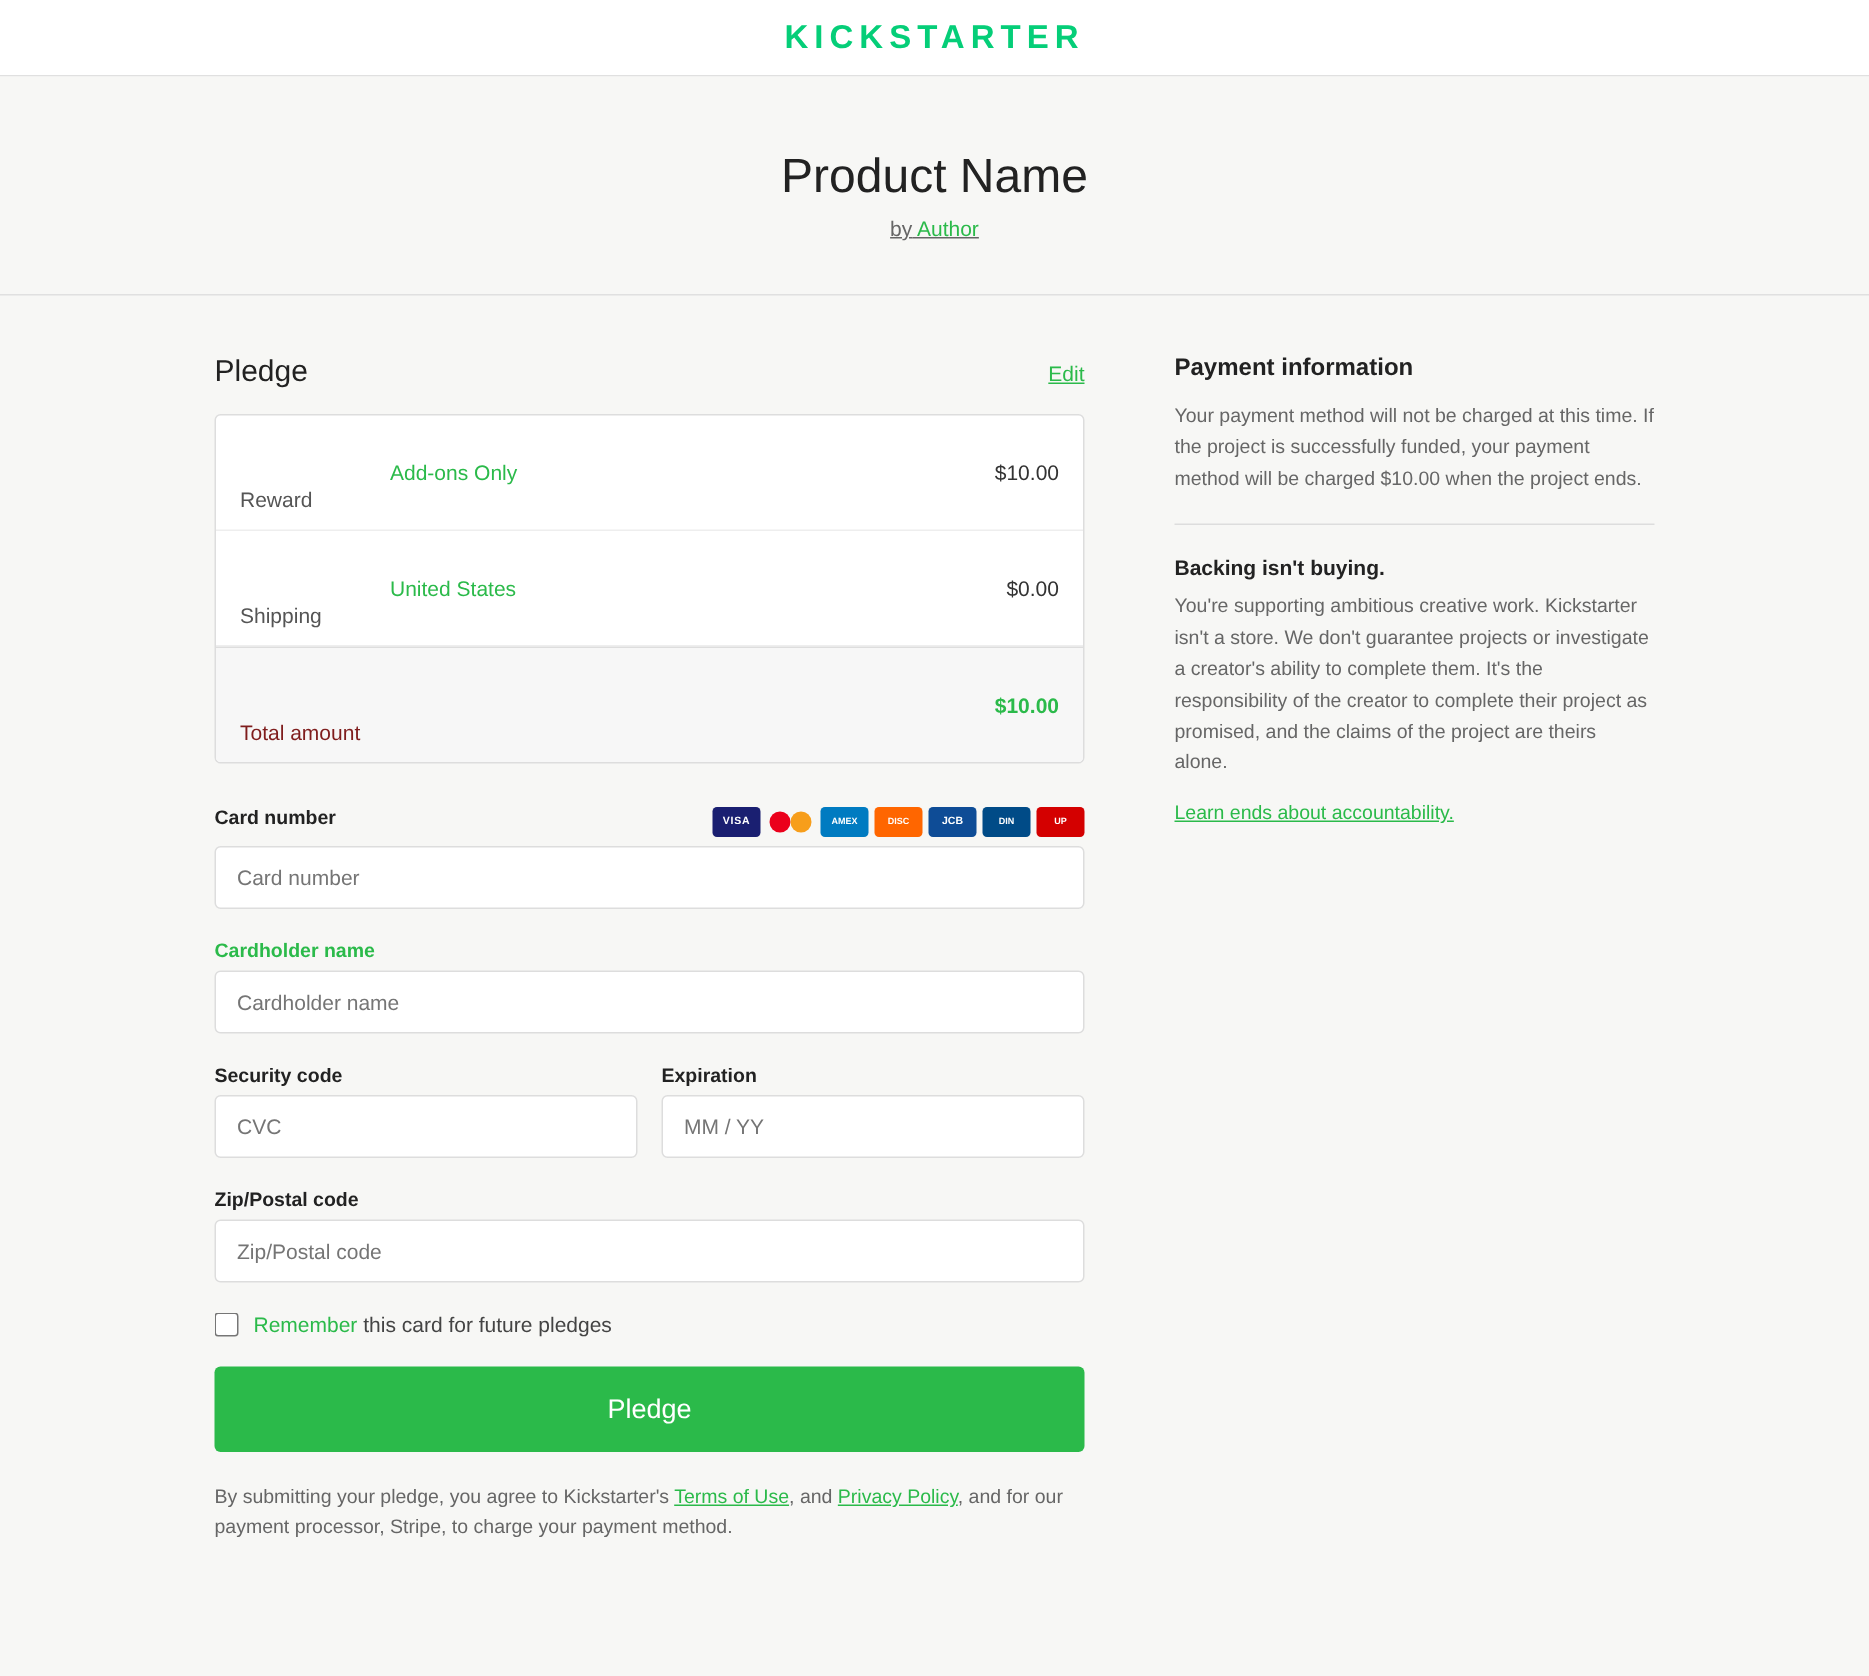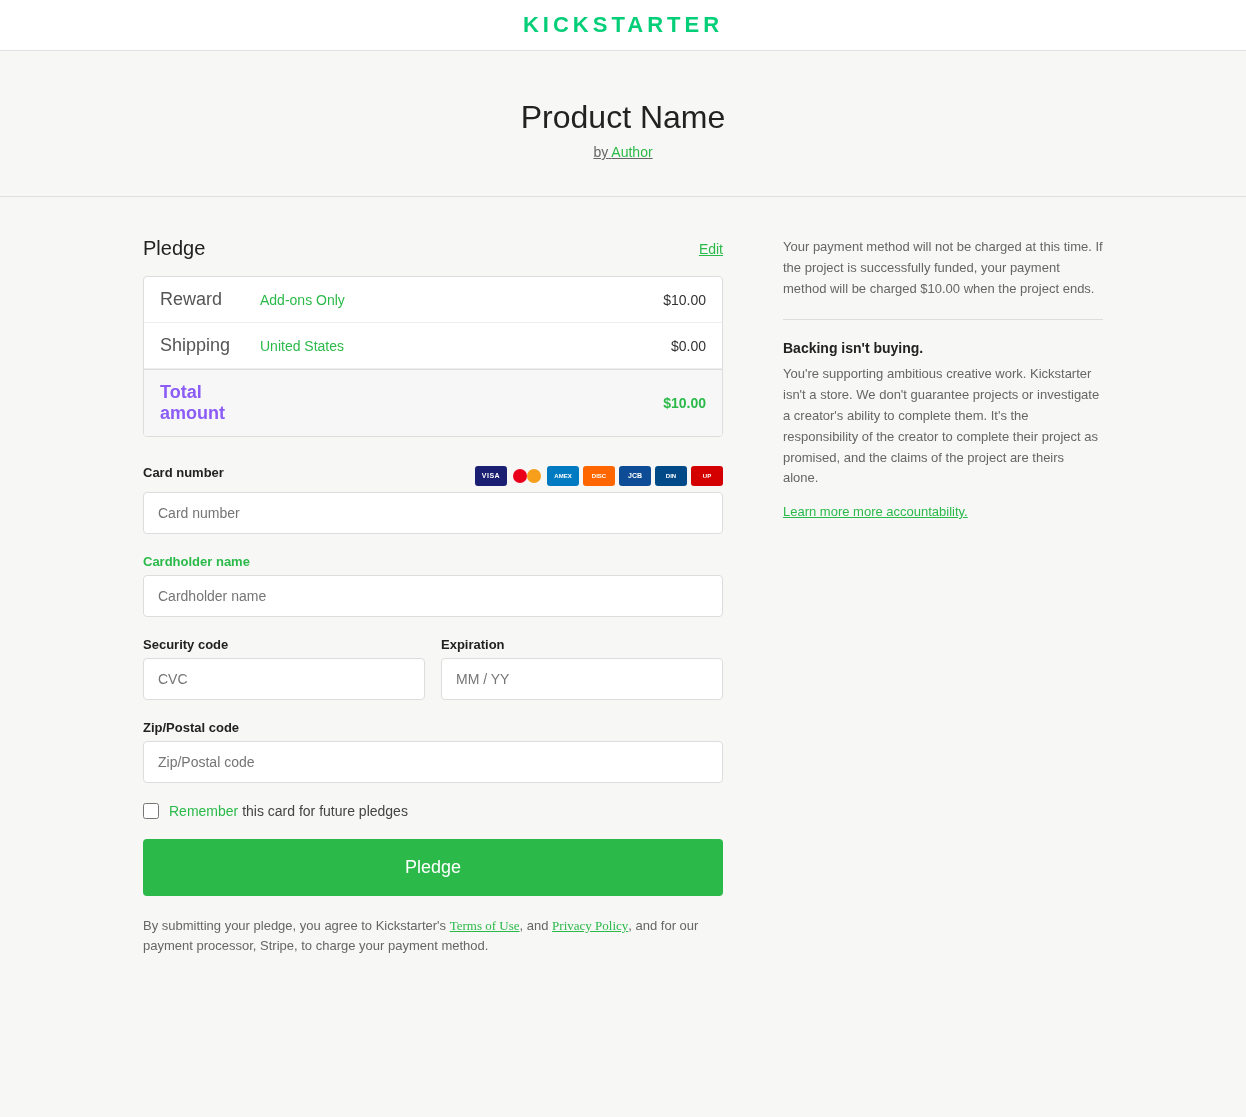--- a/index.html
+++ b/index.html
@@ -94,25 +94,26 @@
     .pledge-row:last-child {
       border-bottom: none;
     }
     .pledge-row.total-row {
       background: #f7f7f7;
       border-top: 1px solid #ddd;
     }
     .pledge-label {
       width: 100px;
       color: #555;
-      font-size: 18px;
+      font-size: 14px;
+      margin-top: 36px;
     }
     .pledge-label.bold {
-      font-weight: 700;
-      color: #8b5cf6;
+      font-weight: 400;
+      color: #7f1d1d;
     }
     .pledge-value {
       flex: 1;
       color: #2bba4a;
       font-size: 14px;
     }
     .pledge-amount {
       color: #333;
       font-size: 14px;
       text-align: right;
@@ -219,21 +220,20 @@
     }
     
     .footer-note {
       font-size: 13px;
       color: #666;
       line-height: 1.5;
     }
     .footer-note a {
       color: #2bba4a;
       text-decoration: underline;
-      font-family: Liberation Serif, serif;
     }
     
     .right-col {
       width: 320px;
       flex-shrink: 0;
     }
     .payment-info-title {
       font-size: 16px;
       font-weight: 700;
       color: #222;
@@ -387,24 +387,25 @@
     <button class="pledge-button">Pledge</button>
 
     
     <p class="footer-note">
       <span>By submitting your pledge, you agree to Kickstarter's </span><a href="#">Terms of Use</a><span>, and </span><a href="#">Privacy Policy</a><span>, and for our payment processor, Stripe, to charge your payment method.</span>
     </p>
 
   </div>
 
   <div class="right-col">
+    <h3 class="payment-info-title">Payment information</h3>
     <p class="payment-info-text">Your payment method will not be charged at this time. If the project is successfully funded, your payment method will be charged $10.00 when the project ends.</p>
 
     <hr class="divider">
 
     <p class="backing-title">
       <span>Backing isn't buying.</span>
     </p>
     <p class="backing-text">You're supporting ambitious creative work. Kickstarter isn't a store. We don't guarantee projects or investigate a creator's ability to complete them. It's the responsibility of the creator to complete their project as promised, and the claims of the project are theirs alone.</p>
-    <a class="accountability-link" href="#">Learn more more accountability.</a>
+    <a class="accountability-link" href="#">Learn ends about accountability.</a>
   </div>
 
 </div>
 
 </body></html>

